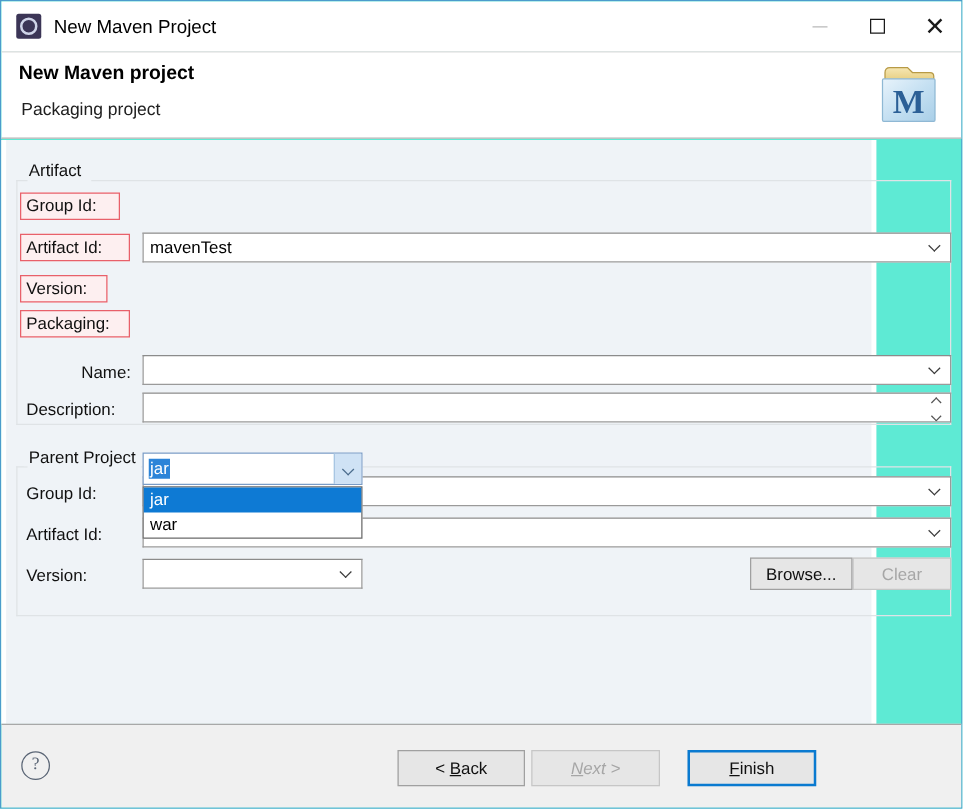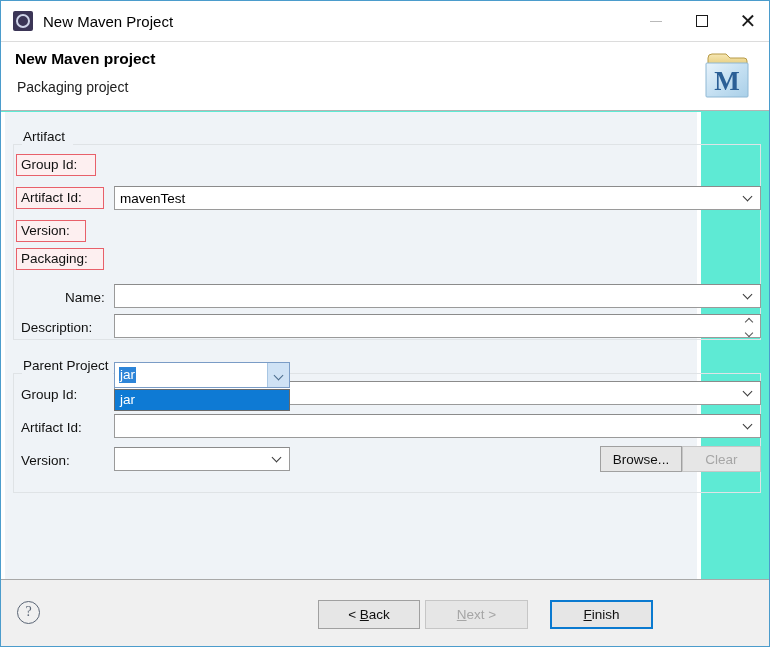--- a/index.html
+++ b/index.html
@@ -431,20 +431,21 @@
         </span>
       </div>
 
       <div id="packaging-combo">
         <span id="packaging-value">jar</span>
         <span id="packaging-arrowbtn"></span>
       </div>
 
       <div id="packaging-list">
         <div class="dd-item sel">jar</div>
+        <div class="dd-item">war</div>
       </div>
 
       <div class="groupbox" style="left:8px; top:261px; width:748px; height:120px;"></div>
       <div class="group-hr" style="left:8px; top:261px; width:9px;"></div>
       <div class="group-hr" style="left:108px; top:261px; width:648px;"></div>
       <div class="group-title" style="left:14px; top:246px;">Parent Project</div>
 
       <div class="fld-label" style="left:16px; top:275px;">Group Id:</div>
       <div class="combo" style="left:109px; top:269px; width:647px; height:24px;">
         <span class="val"></span>
@@ -473,20 +474,20 @@
 
     </div>
   </div>
 
   <div id="footer"></div>
   <div id="help-icon">?</div>
 
   <div class="btn" style="left:317px; top:599px; width:102px; height:29px; z-index:6;">
     <span><span>&lt; </span><span class="mn">B</span><span>ack</span></span>
   </div>
-  <div class="btn disabled" style="left:424px; top:599px; width:103px; height:29px; z-index:6;">
+  <div class="btn disabled" style="left:424px; top:599px; width:103px; height:29px; z-index:6;font-style:italic;">
     <span><span></span><span class="mn">N</span><span>ext &gt;</span></span>
   </div>
   <div class="btn default" style="left:537px; top:599px; width:103px; height:29px; z-index:6;">
     <span><span></span><span class="mn">F</span><span>inish</span></span>
   </div>
 
 </div>
 
 </body></html>

